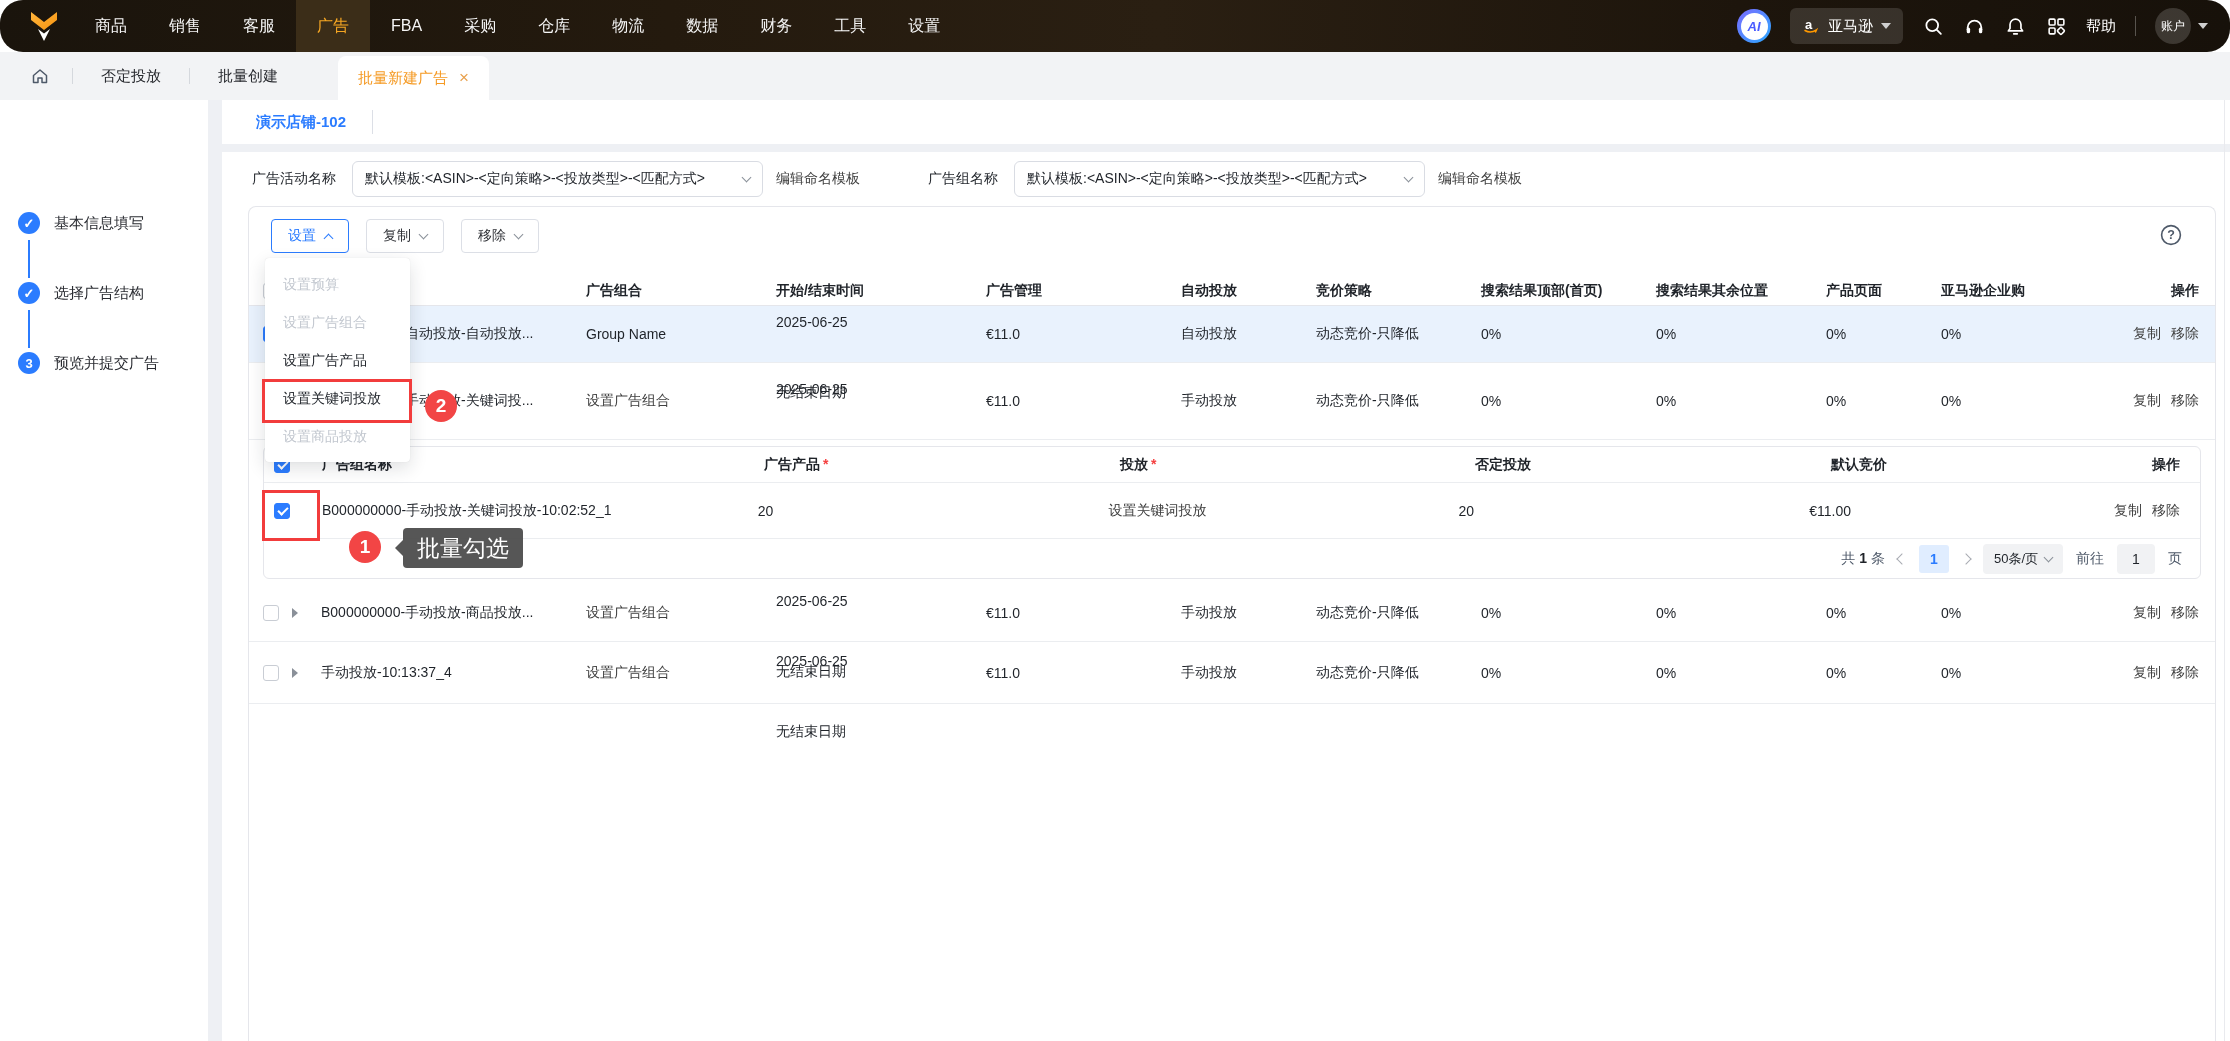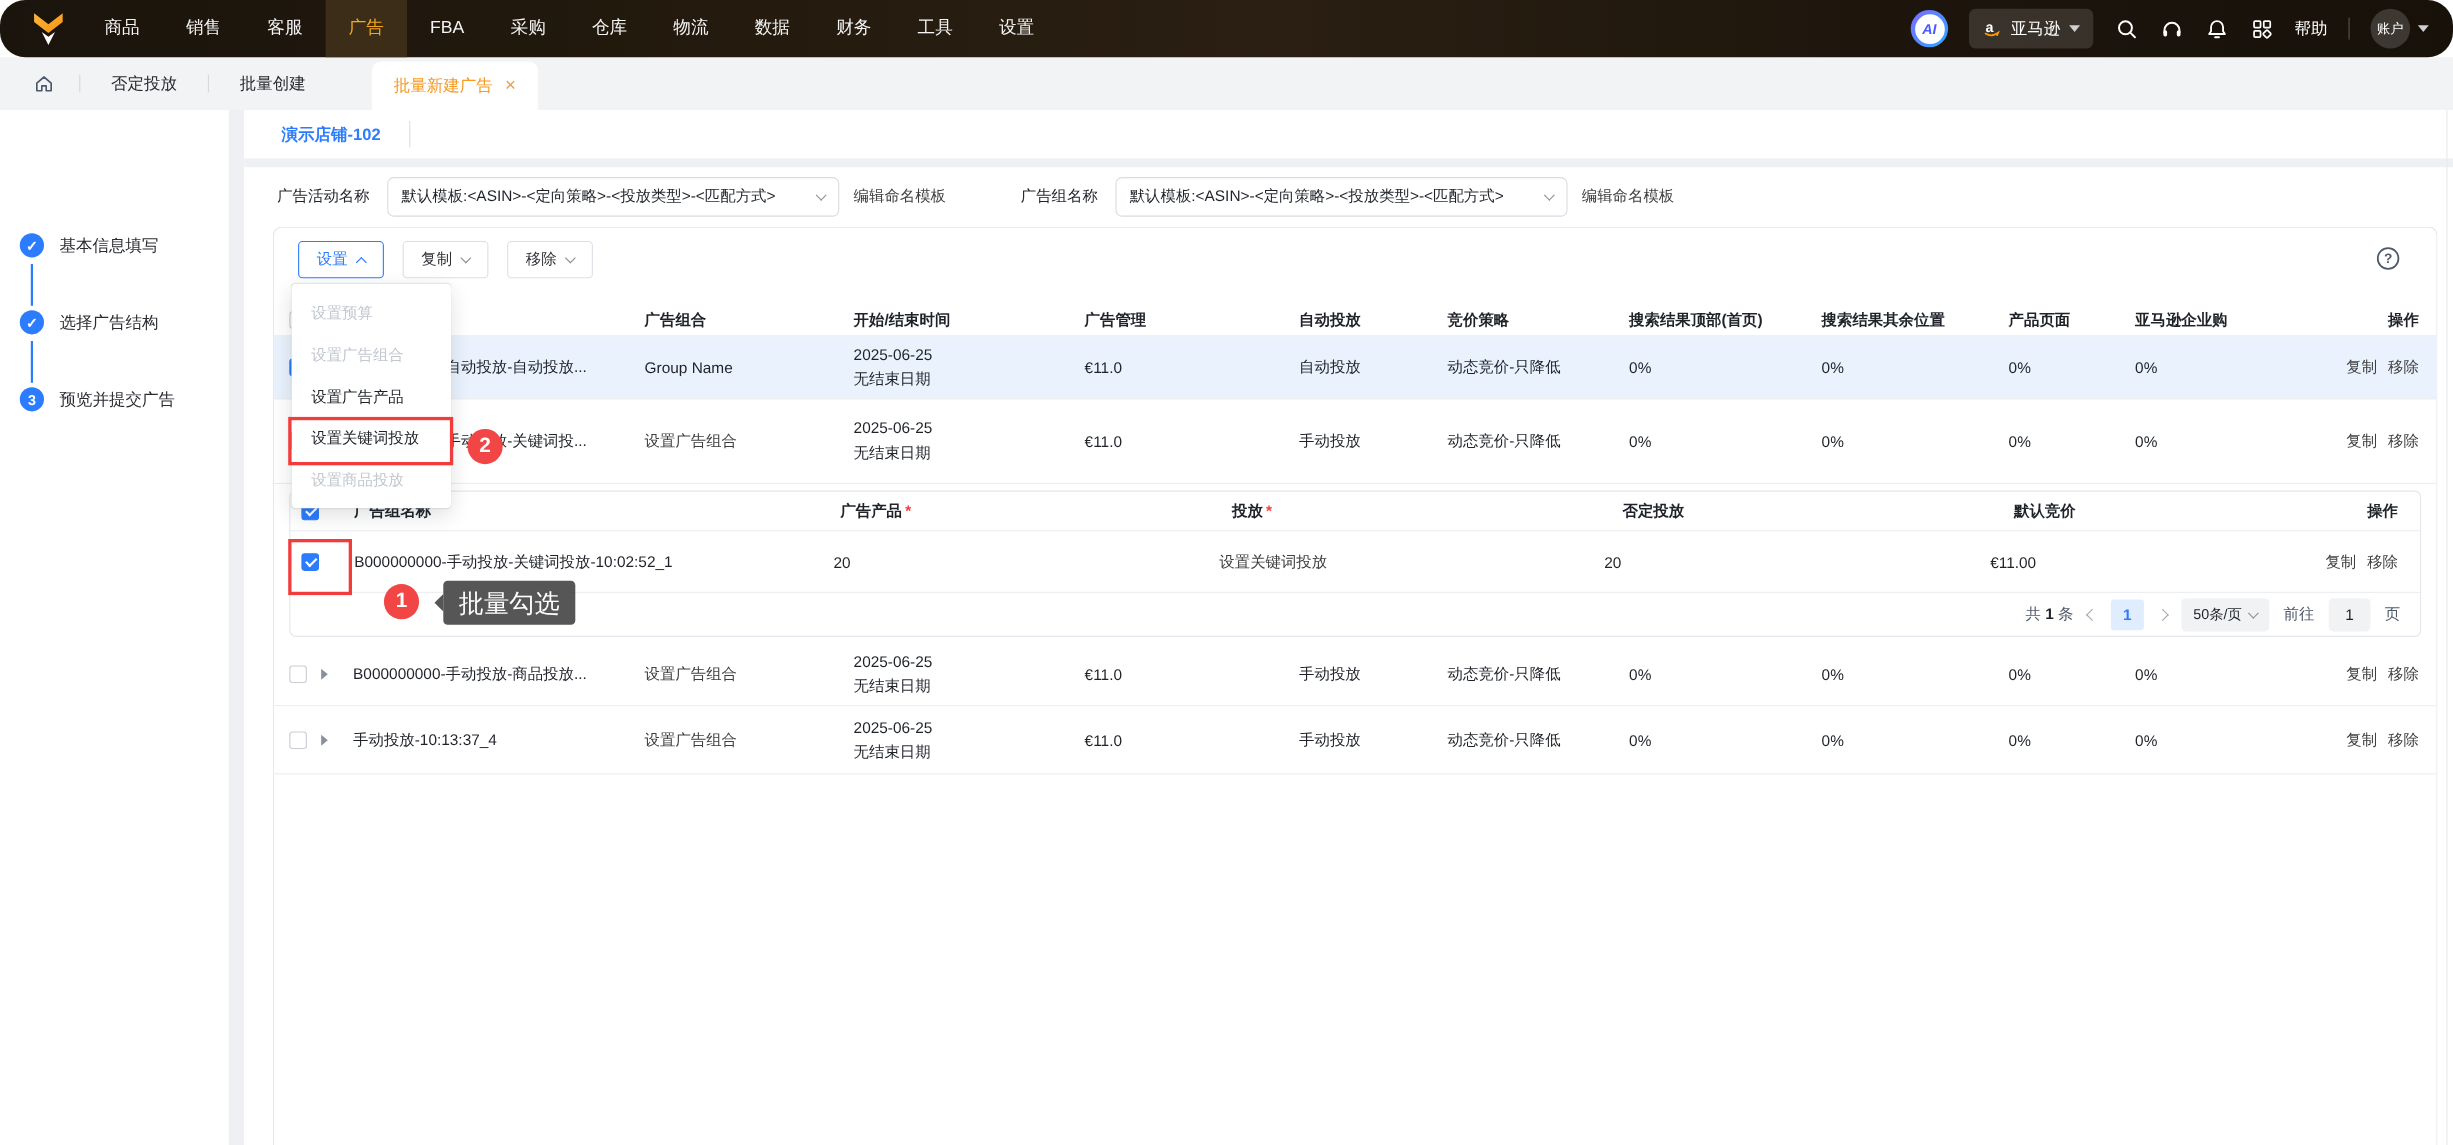--- a/index.html
+++ b/index.html
@@ -84,21 +84,21 @@
   .r1 { height:57px; } .r2 { height:77px; } .r3 { height:57px; } .r4 { height:62px; }
   .cell { padding-left:15px; white-space:nowrap; overflow:hidden; }
   .c-check { width:72px; padding-left:0; display:flex; align-items:center; flex:0 0 auto; }
   .c-name { width:260px; padding-left:0; }
   .c-group { width:180px; padding-left:5px; }
   .c-date { width:210px; line-height:1.55; }
   .c-budget { width:195px; } .c-target { width:135px; } .c-bid { width:165px; }
   .c-tos { width:175px; } .c-ros { width:170px; } .c-pp { width:115px; } .c-ab { width:185px; }
   .c-ops { flex:1; text-align:right; padding-right:16px; white-space:nowrap; }
   .c-ops .lnk { margin-left:10px; }
-  .date2 { display:block; }
+  .date2 { display:block;margin-top:48px; }
 
   .cb { width:16px; height:16px; border:1px solid #c9cdd4; border-radius:3px; background:#fff;
     margin-left:14px; flex:0 0 auto; cursor:pointer; position:relative; }
   .cb.on { background:#2b7cff; border-color:#2b7cff; }
   .cb.on:after { content:''; position:absolute; left:5px; top:1.5px; width:4px; height:8px;
     border-right:2px solid #fff; border-bottom:2px solid #fff; transform:rotate(45deg); }
   .exp { width:0; height:0; border-left:6px solid #8a9099; border-top:5px solid transparent;
     border-bottom:5px solid transparent; margin-left:13px; cursor:pointer; flex:0 0 auto; }
   .exp.open { border-left:5px solid transparent; border-right:5px solid transparent;
     border-top:6px solid #8a9099; border-bottom:none; }

